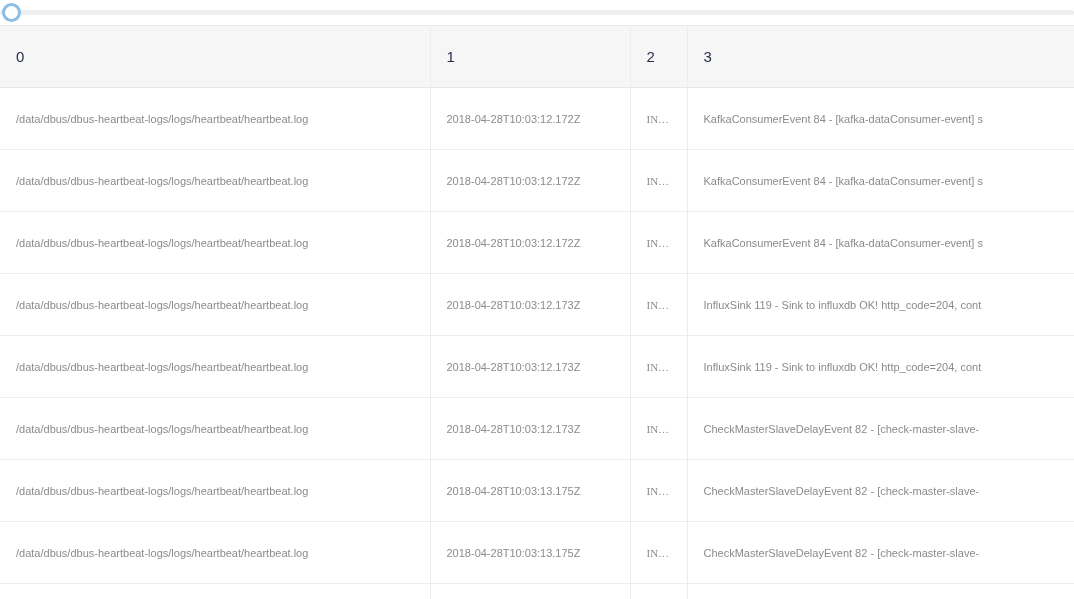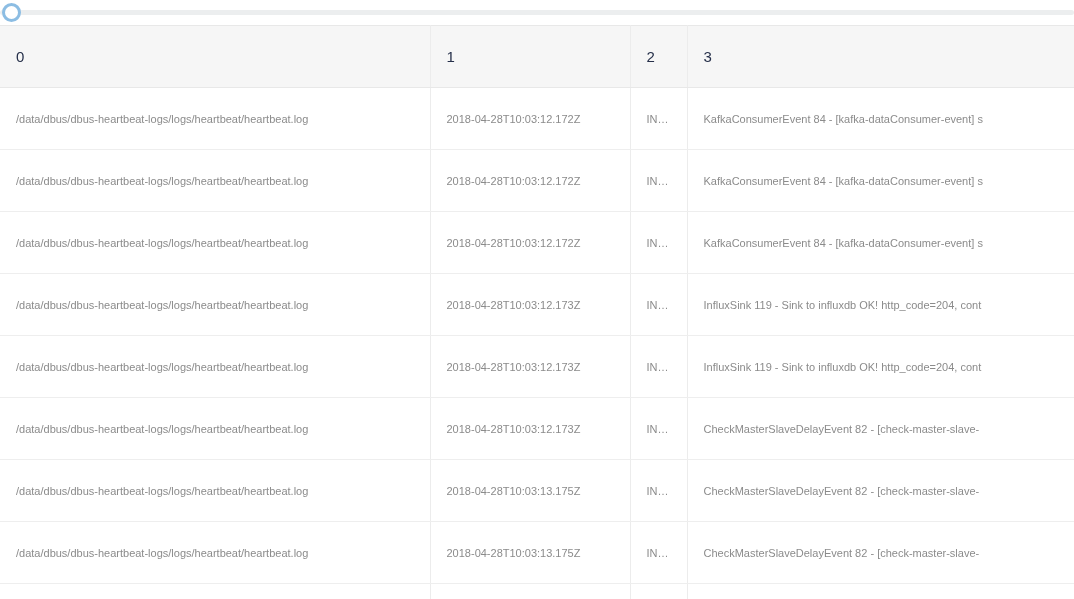--- a/index.html
+++ b/index.html
@@ -84,21 +84,21 @@
     padding: 0 16px;
     height: 62px;
     border-right: 1px solid #ececec;
     border-bottom: 1px solid #eeeeee;
     vertical-align: middle;
     white-space: nowrap;
     overflow: hidden;
     text-overflow: ellipsis;
   }
   table.grid tbody td:last-child { border-right: none; }
-  td.col-level { color: #8b8b8b; }
+  td.col-level { color: #8b8b8b; font-family: Liberation Serif, serif; }
 </style>
 </head>
 <body>
 
 <div class="slider-area">
   <div class="slider-track"></div>
   <div class="slider-handle"></div>
 </div>
 
 <div class="table-wrap">

